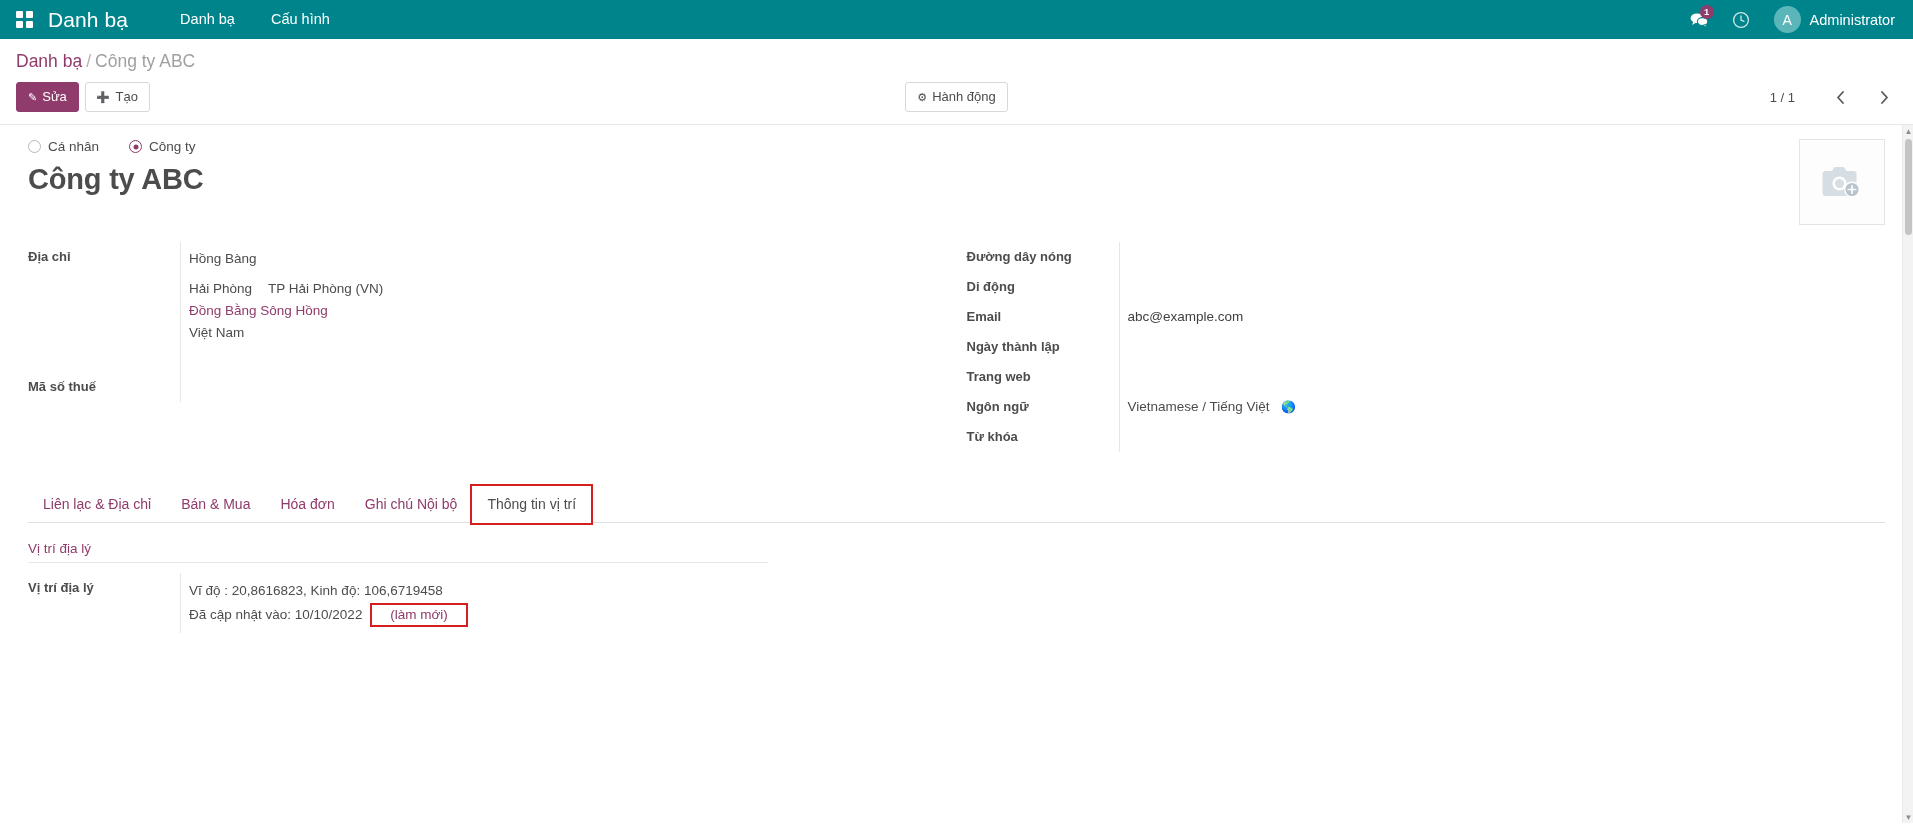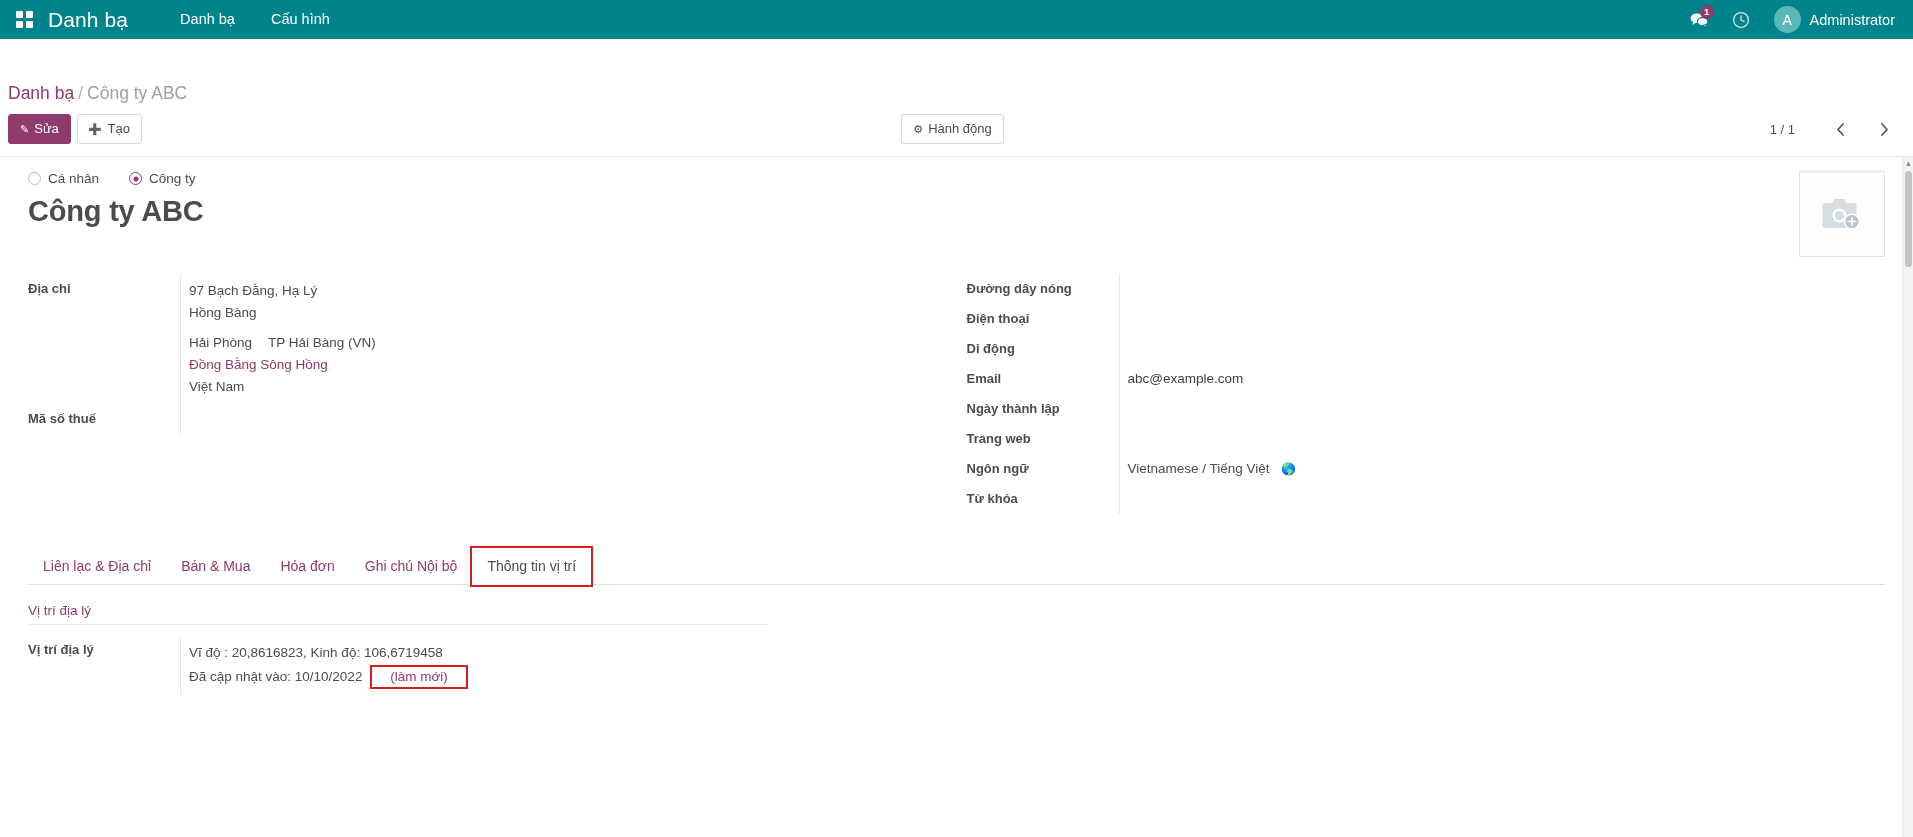--- a/index.html
+++ b/index.html
@@ -54,22 +54,21 @@
   .avatar {
     width: 27px; height: 27px; border-radius: 50%;
     background: #5bb6b9; color: #ffffff; font-size: 14px;
     display: flex; align-items: center; justify-content: center;
   }
   .user-name { font-size: 14.5px; color: #ffffff; white-space: nowrap; }
 
   
   .control-panel {
     background: #ffffff; border-bottom: 1px solid #e7e7e7;
-    padding: 10px 16px 12px 8px;
-    margin-top: 32px;
+    padding: 10px 16px 12px 16px;
   }
   .breadcrumb { font-size: 17.5px; line-height: 24px; margin-bottom: 9px; }
   .breadcrumb .crumb-link { color: #8f3b6b; cursor: pointer; }
   .breadcrumb .crumb-sep { color: #b3b3b3; margin: 0 4px; }
   .breadcrumb .crumb-active { color: #a0a0a0; }
 
   .cp-row { display: flex; align-items: flex-start; position: relative; }
   .btn-group { display: flex; gap: 6px; }
   .btn {
     font-size: 13px; padding: 5px 11px; border-radius: 3px;
@@ -304,43 +303,38 @@
     </div>
 
     <div class="record-title">Công ty ABC</div>
 
     <div class="groups">
 
       <div class="group left">
         <div class="fld tall">
           <div class="fld-label">Địa chỉ</div>
           <div class="fld-value">
-            <span class="addr-line">97 Bạch Đằng, Hạ Lý</span>
             <span class="addr-line">Hồng Bàng</span>
             <span class="addr-line gap inline-pair">
               <span>Hải Phòng</span>
-              <span>TP Hải Bàng (VN)</span>
+              <span>TP Hải Phòng (VN)</span>
             </span>
             <span class="addr-line link-purple">Đồng Bằng Sông Hồng</span>
             <span class="addr-line">Việt Nam</span>
           </div>
         </div>
         <div class="fld">
           <div class="fld-label">Mã số thuế</div>
           <div class="fld-value"></div>
         </div>
       </div>
 
       <div class="group right">
         <div class="fld">
           <div class="fld-label">Đường dây nóng</div>
-          <div class="fld-value"></div>
-        </div>
-        <div class="fld">
-          <div class="fld-label">Điện thoại</div>
           <div class="fld-value"></div>
         </div>
         <div class="fld">
           <div class="fld-label">Di động</div>
           <div class="fld-value"></div>
         </div>
         <div class="fld">
           <div class="fld-label">Email</div>
           <div class="fld-value">
             <span class="email-link">abc@example.com</span>

